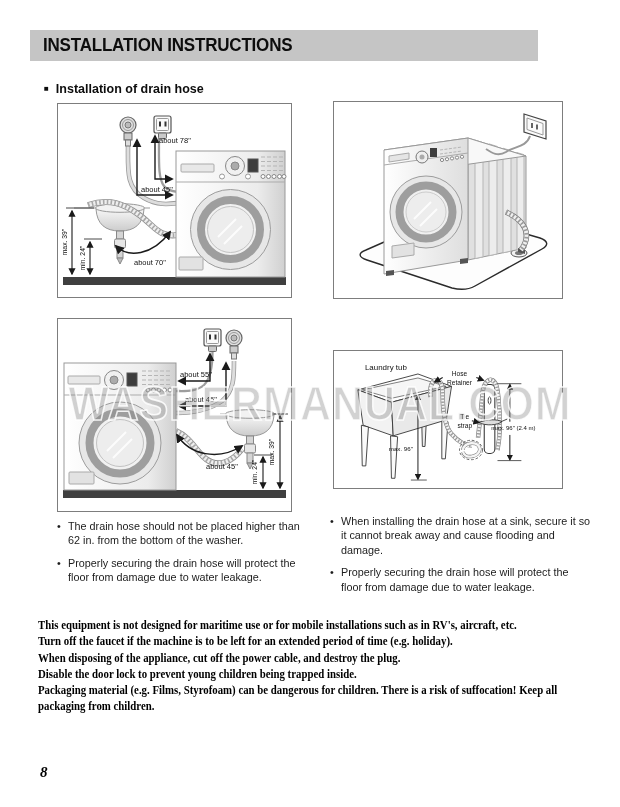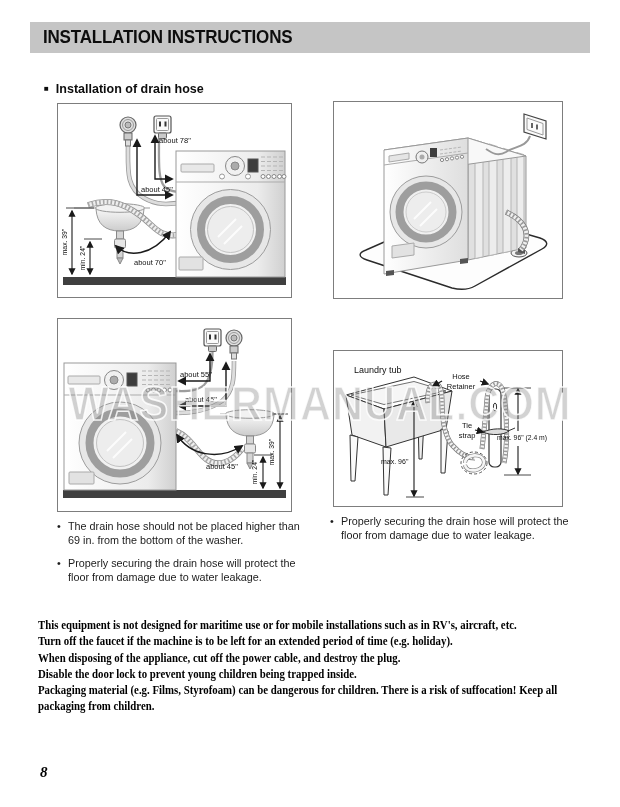--- a/index.html
+++ b/index.html
@@ -1,29 +1,29 @@
 <!DOCTYPE html>
 <html><head>
 <meta charset="utf-8">
 <style>
   html,body{margin:0;padding:0;background:#fff;}
   .page{position:relative;width:620px;height:807px;background:#ffffff;overflow:hidden;
         font-family:"Liberation Sans",sans-serif;color:#111;}
-  .header-bar{position:absolute;left:30px;top:22px;width:560px;height:31px;background:#c5c5c5;
+  .header-bar{position:absolute;left:30px;top:30px;width:508px;height:31px;background:#c5c5c5;
         display:flex;align-items:center;}
   .header-title{font-weight:bold;font-size:17px;letter-spacing:-0.2px;color:#0d0d0d;padding-left:13px;
         transform:scaleY(1.05);transform-origin:0 50%;}
   .section-heading{position:absolute;left:44px;top:82px;display:flex;align-items:center;gap:7px;
         font-weight:bold;font-size:12.5px;color:#0d0d0d;}
   .section-marker{font-size:8px;line-height:1;}
   .panel{position:absolute;border:1px solid #7d7d7d;background:#fff;box-sizing:border-box;}
   #panel1{left:57px;top:103px;width:235px;height:195px;}
   #panel3{left:333px;top:101px;width:230px;height:198px;}
   #panel2{left:57px;top:318px;width:235px;height:194px;}
-  #panel4{left:333px;top:350px;width:230px;height:157px;}
+  #panel4{left:333px;top:350px;width:230px;height:139px;}
   .panel svg{display:block;width:100%;height:100%;}
   svg text{font-family:"Liberation Sans",sans-serif;fill:#111;}
   .bullets{position:absolute;font-size:10.8px;line-height:1.34;color:#1c1c1c;}
   #bullet-floor-drain{left:330px;top:306px;width:256px;}
   #bullets-left{left:57px;top:519px;width:254px;}
   #bullets-right{left:330px;top:514px;width:262px;}
   .bullets ul{list-style:none;margin:0;padding:0;}
   .bullets li{position:relative;padding-left:11px;margin-bottom:8px;}
   .bullets li::before{content:"\2022";position:absolute;left:0;top:0;}
   .watermark{position:absolute;left:48px;top:378px;width:544px;height:50px;line-height:50px;
@@ -374,27 +374,28 @@
       <text x="133" y="77" font-size="7.5" text-anchor="middle">Tie</text>
       <text x="133" y="87" font-size="7.5" text-anchor="middle">strap</text>
       <path d="M141,79 L149,81" stroke="#1a1a1a" stroke-width="1.2" fill="none" marker-end="url(#ar4)"></path>
     </svg>
   </div>
 
   <div class="watermark">WASHERMANUAL.COM</div>
 
   <div class="bullets" id="bullets-left">
     <ul>
-      <li>The drain hose should not be placed higher than 69 in. from the bottom of the washer.</li>
+      <li>The drain hose should not be placed higher than 62 in. from the bottom of the washer.</li>
       <li>Properly securing the drain hose will protect the floor from damage due to water leakage.</li>
     </ul>
   </div>
 
   <div class="bullets" id="bullets-right">
     <ul>
+      <li>When installing the drain hose at a sink, secure it so it cannot break away and cause flooding and damage.</li>
       <li>Properly securing the drain hose will protect the floor from damage due to water leakage.</li>
     </ul>
   </div>
 
   <div class="notes">
     <div>This equipment is not designed for maritime use or for mobile installations such as in RV's, aircraft, etc.</div>
     <div>Turn off the faucet if the machine is to be left for an extended period of time (e.g. holiday).</div>
     <div>When disposing of the appliance, cut off the power cable, and destroy the plug.</div>
     <div>Disable the door lock to prevent young children being trapped inside.</div>
     <div>Packaging material (e.g. Films, Styrofoam) can be dangerous for children. There is a risk of suffocation!  Keep all packaging from children.</div>

